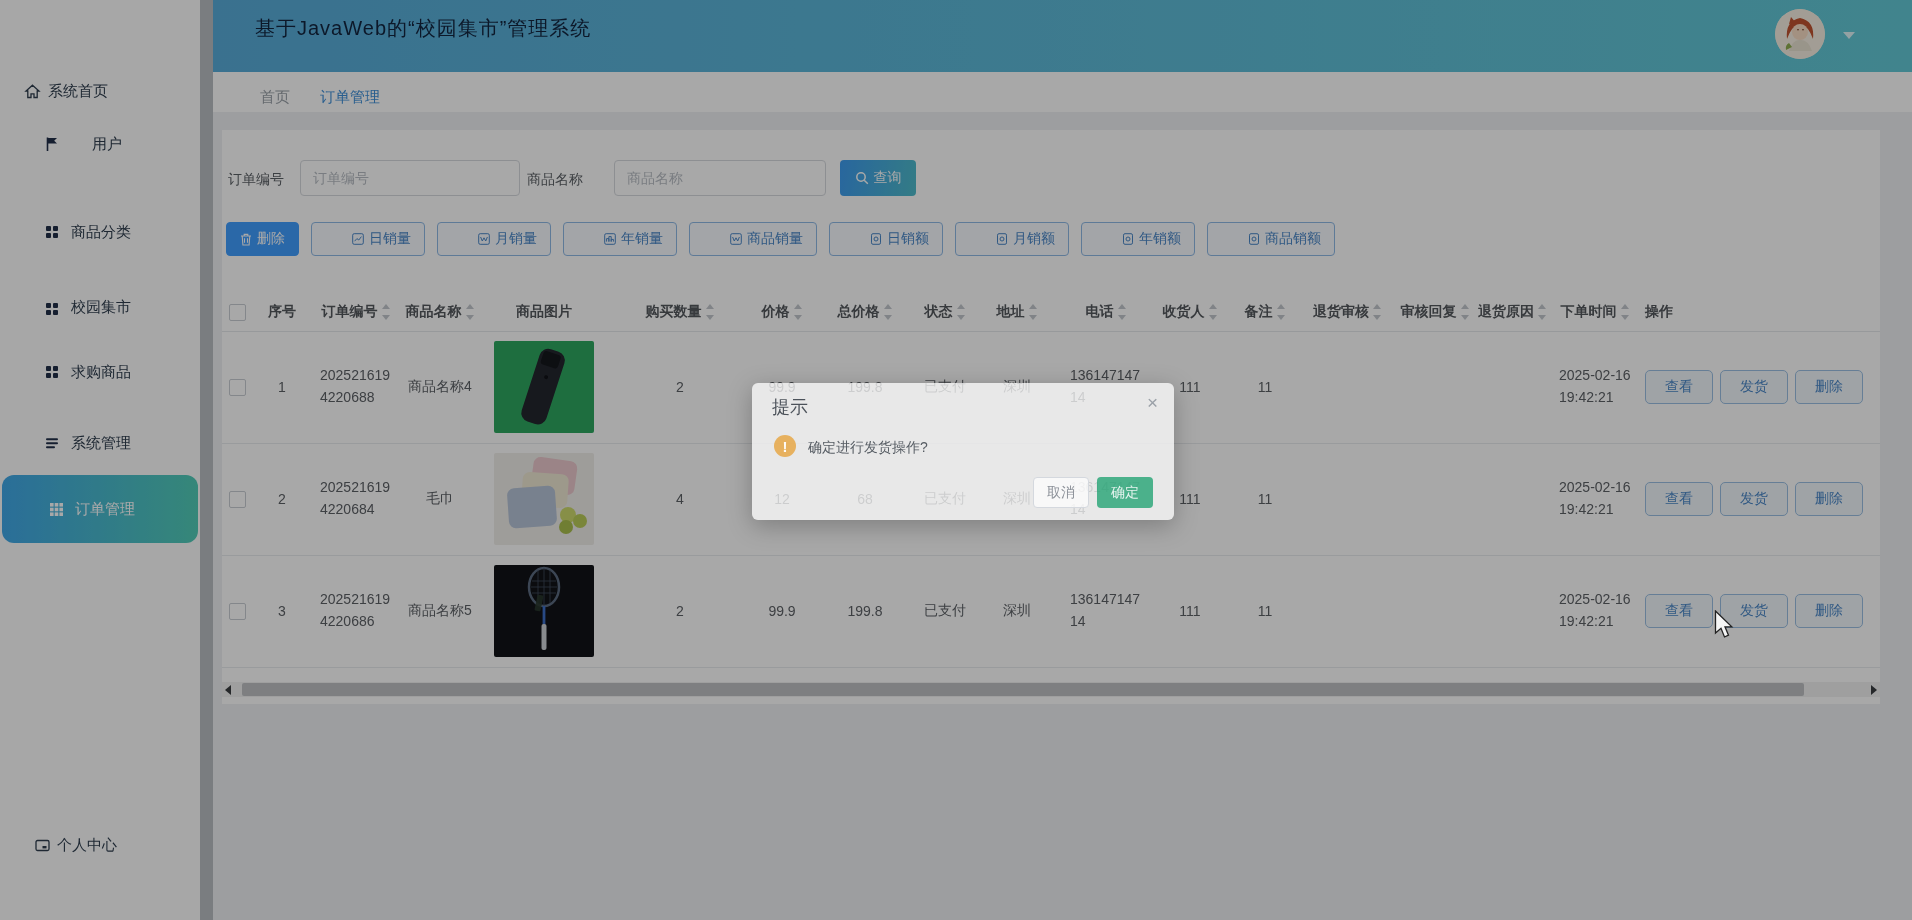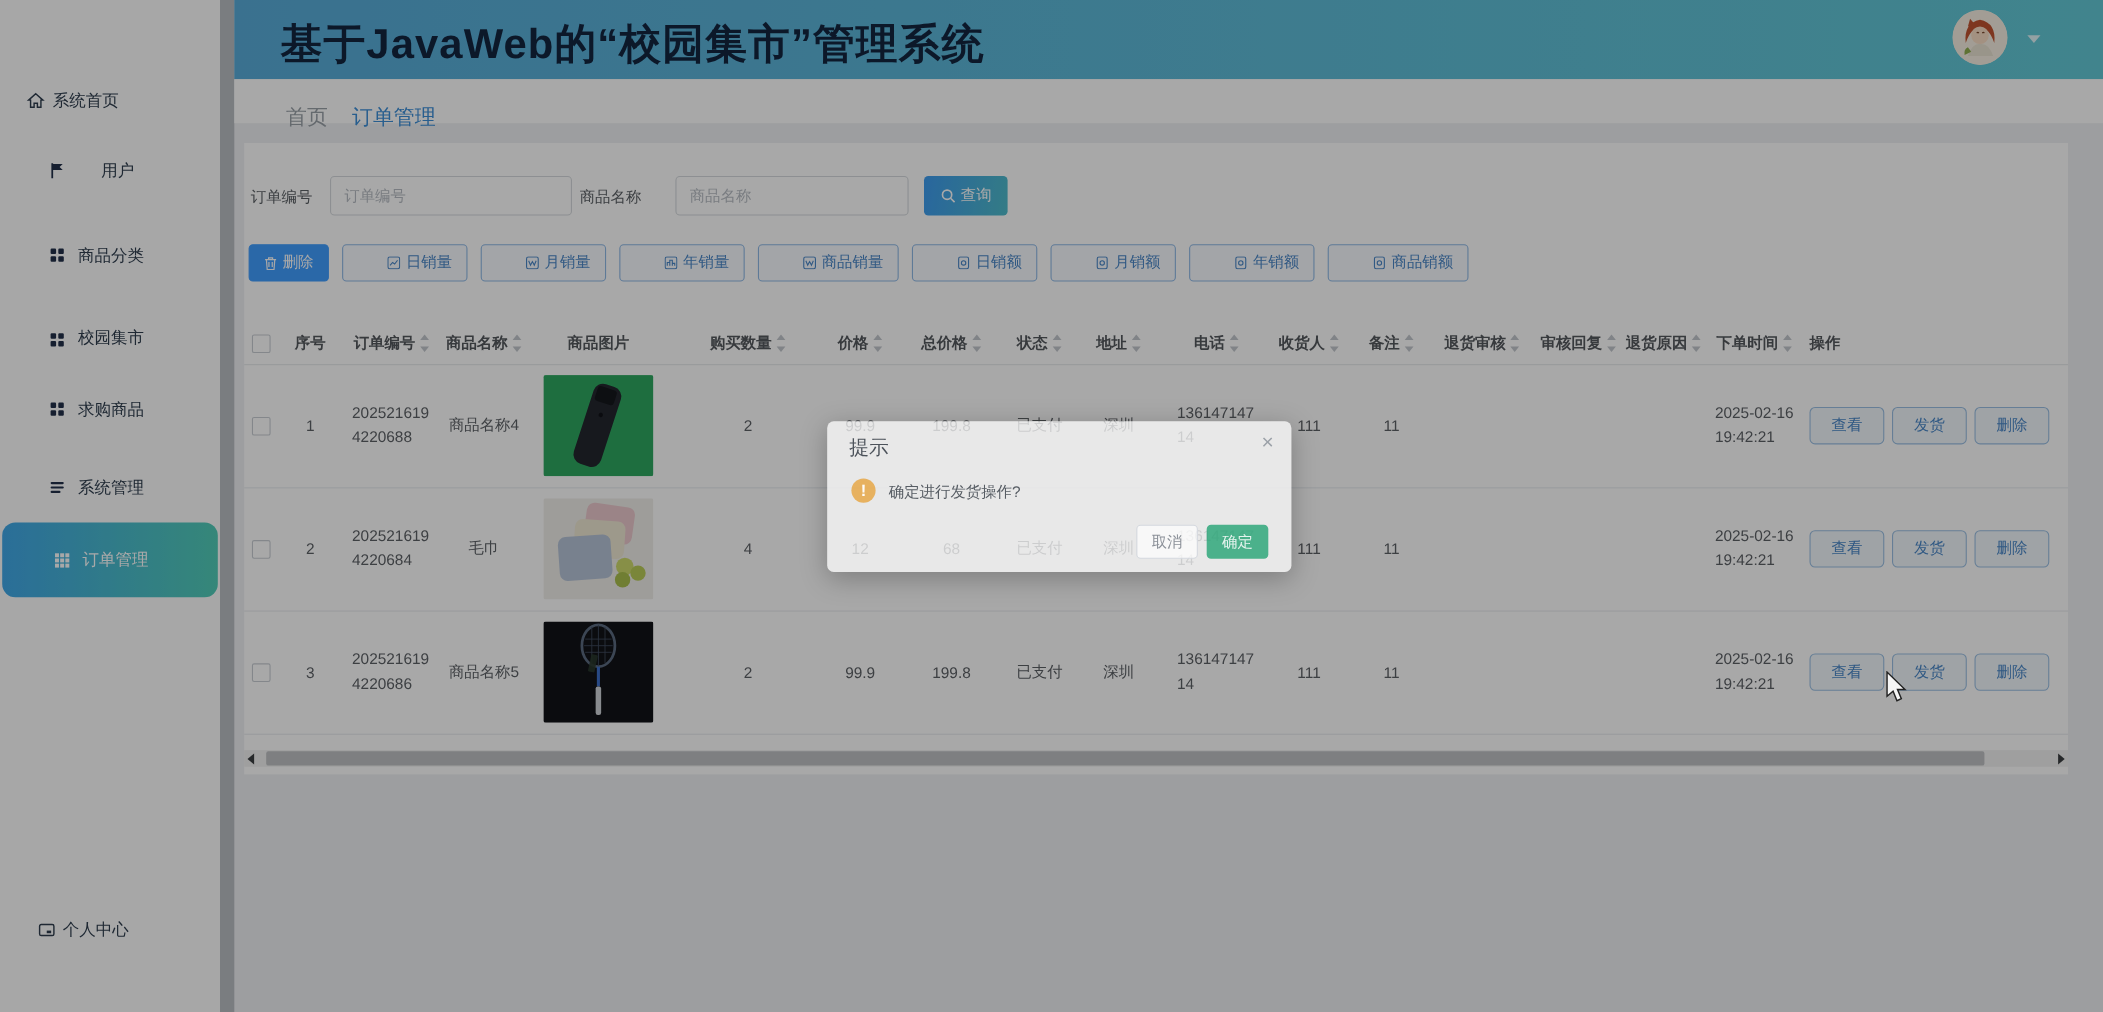--- a/index.html
+++ b/index.html
@@ -17,27 +17,27 @@
         background:linear-gradient(90deg,#41A8E8,#52CDB8);color:#fff;display:flex;align-items:center;
         padding-left:46px;gap:10px;font-size:15px;box-sizing:border-box;cursor:pointer;}
   .submenu{position:absolute;left:14px;top:556px;width:178px;background:#ecf3f3;}
   .submenu-item{height:39px;display:flex;align-items:center;justify-content:center;font-size:15px;
         color:#32414e;border-bottom:1px solid #d9e2e1;cursor:pointer;box-sizing:border-box;}
   .submenu-item.active{color:#3e8fd8;border-bottom:2px solid #3e8fd8;}
 
   
   .topbar{position:absolute;left:213px;top:0;width:1699px;height:72px;
         background:linear-gradient(90deg,#58ACDA,#63C9D7);}
-  .app-title{position:absolute;left:42px;top:15px;font-size:38px;font-weight:bold;color:#13253f;letter-spacing:1px;}
+  .app-title{position:absolute;left:42px;top:15px;font-size:20px;font-weight:normal;color:#13253f;letter-spacing:1px;}
   .avatar{position:absolute;left:1562px;top:9px;width:50px;height:50px;border-radius:50%;overflow:hidden;
         background:#f6efe2;cursor:pointer;}
   .avatar-caret{position:absolute;left:1630px;top:32px;width:0;height:0;
         border:6px solid transparent;border-top:7px solid rgba(255,255,255,.8);cursor:pointer;}
   .tabsbar{position:absolute;left:213px;top:72px;width:1699px;height:40px;background:#fff;}
-  .tab{position:absolute;top:16px;height:40px;line-height:40px;font-size:19px;cursor:pointer;}
+  .tab{position:absolute;top:5px;height:40px;line-height:40px;font-size:15px;cursor:pointer;}
   .tab.t-home{left:47px;color:#9aa1a8;}
   .tab.t-orders{left:107px;color:#3e8fd8;}
 
   
   .card{position:absolute;left:222px;top:130px;width:1658px;height:574px;background:#fff;}
   .search-label{position:absolute;top:41px;font-size:14px;color:#5c6166;}
   .lab1{left:6px;} .lab2{left:305px;}
   .s-input{position:absolute;top:30px;height:36px;box-sizing:border-box;border:1px solid #d6dade;border-radius:4px;
         background:#fff;padding:0 12px;font-size:14px;color:#333;outline:none;}
   .in1{left:78px;width:220px;} .in2{left:392px;width:212px;}
@@ -102,21 +102,21 @@
 
 <div class="viewport">
 
   <div class="sidebar">
     <div class="snav" style="top:74px;">
       <svg width="17" height="17" viewBox="0 0 17 17">
           <path d="M8.5 2.2 L15 8 H13.2 V14.5 H10 V10.8 H7 V14.5 H3.8 V8 H2 Z" fill="none" stroke="#2f3e4e" stroke-width="1.3"></path>
         </svg>
       <span>系统首页</span>
     </div>
-    <div class="snav indent" style="top:138px;gap:32px;">
+    <div class="snav indent" style="top:127px;gap:32px;">
       <svg width="16" height="16" viewBox="0 0 16 16">
           <path d="M3.5 1.5 V15" stroke="#22304a" stroke-width="1.6"></path>
           <path d="M3.5 2 H13 L10.2 4.8 L13 7.6 H3.5 Z" fill="#22304a"></path>
         </svg>
       <span>用户</span>
     </div>
     <div class="snav indent" style="top:215px;">
       <svg width="16" height="16" viewBox="0 0 16 16">
           <rect x="2" y="2" width="5" height="5" rx="1" fill="#22304a"></rect>
           <rect x="9" y="2" width="5" height="5" rx="1" fill="#22304a"></rect>

